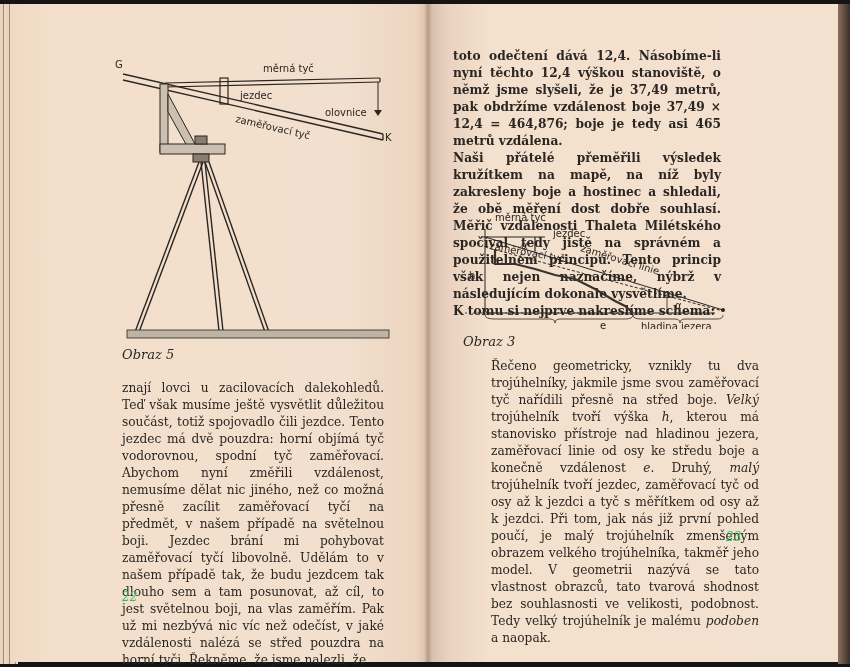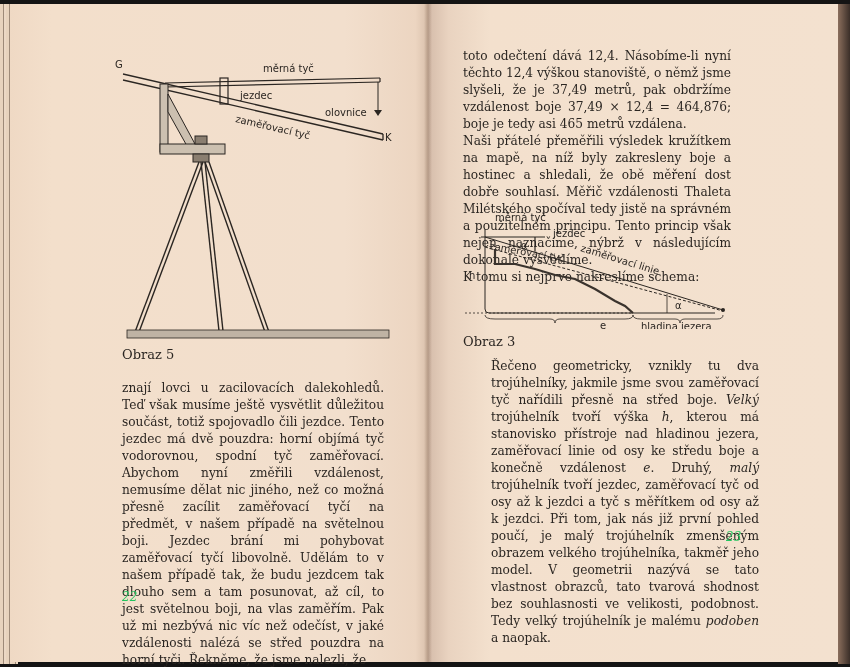--- a/index.html
+++ b/index.html
@@ -13,23 +13,23 @@
   .edge-strips { position:absolute; left:0; top:0; width:18px; height:660px;
     background:repeating-linear-gradient(to right,#e8d3bd 0 3px,#9e8a78 3px 4px,#ecd8c4 4px 6px); }
   .right-edge { position:absolute; left:838px; top:0; width:12px; height:660px;
     background:linear-gradient(to right,#8a6e5c,#3a2e28); }
   .fold { position:absolute; left:424px; top:0; width:8px; height:658px;
     background:linear-gradient(to right,rgba(0,0,0,0),rgba(120,90,70,0.35),rgba(0,0,0,0)); }
   .text-block { position:absolute; font-size:12.2px; line-height:17px; color:#2b2622;
     text-align:justify; }
   .text-block p { margin:0; }
   .left-text { left:122px; top:376px; width:262px; }
-  .right-text-top { left:463px; top:44px; width:268px; }
+  .right-text-top { left:453px; top:44px; width:268px;font-weight:bold; }
   .right-text-bottom { left:463px; top:354px; width:268px;margin-left:28px; }
-  .caption { position:absolute; font-size:13px; color:#2b2622; }
+  .caption { position:absolute; font-style:italic; font-size:13px; color:#2b2622; }
   .cap-left { left:122px; top:343px; }
   .cap-right { left:463px; top:330px; }
   .pagenum { position:absolute; font-style:italic; font-size:12px; color:#22c55e; }
   .pn-left { left:122px; top:549px;margin-top:37px; }
   .pn-right { left:726px; top:526px; }
   .fig { position:absolute; }
   .fig-left { left:115px; top:50px; width:285px; height:290px; }
   .fig-right { left:455px; top:205px; width:285px; height:120px; }
   .fig-label { font-family:"DejaVu Sans", sans-serif; font-size:10px; fill:#2b2622; }
   em { font-style:italic; }

